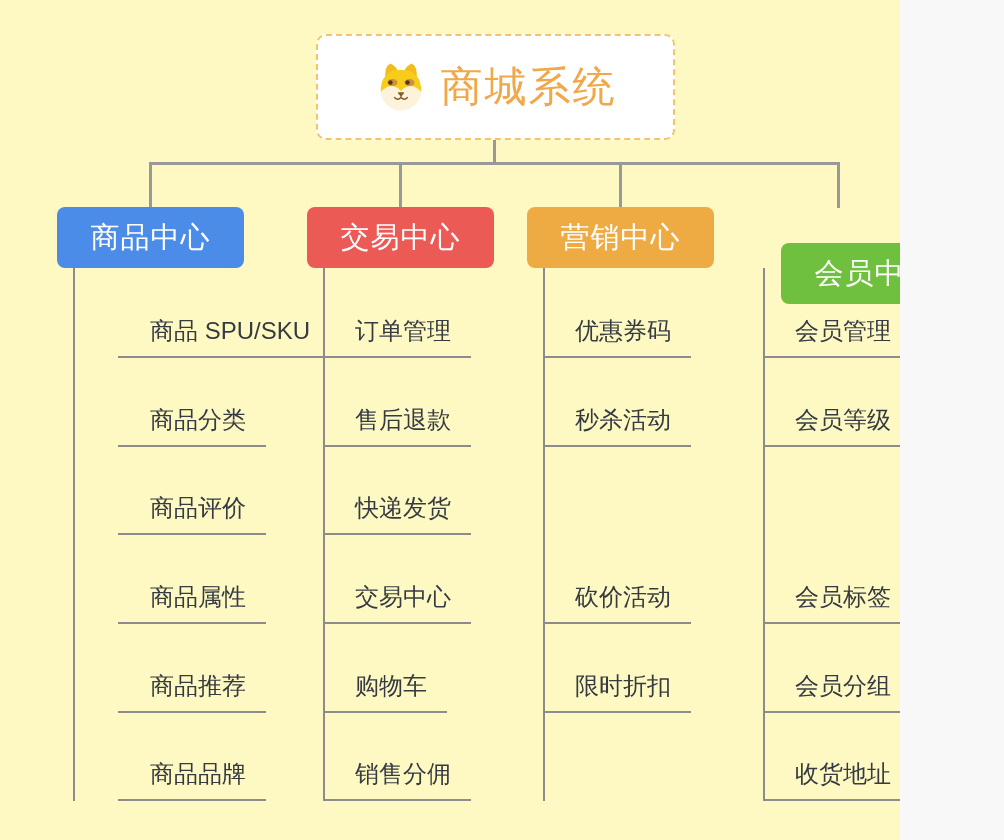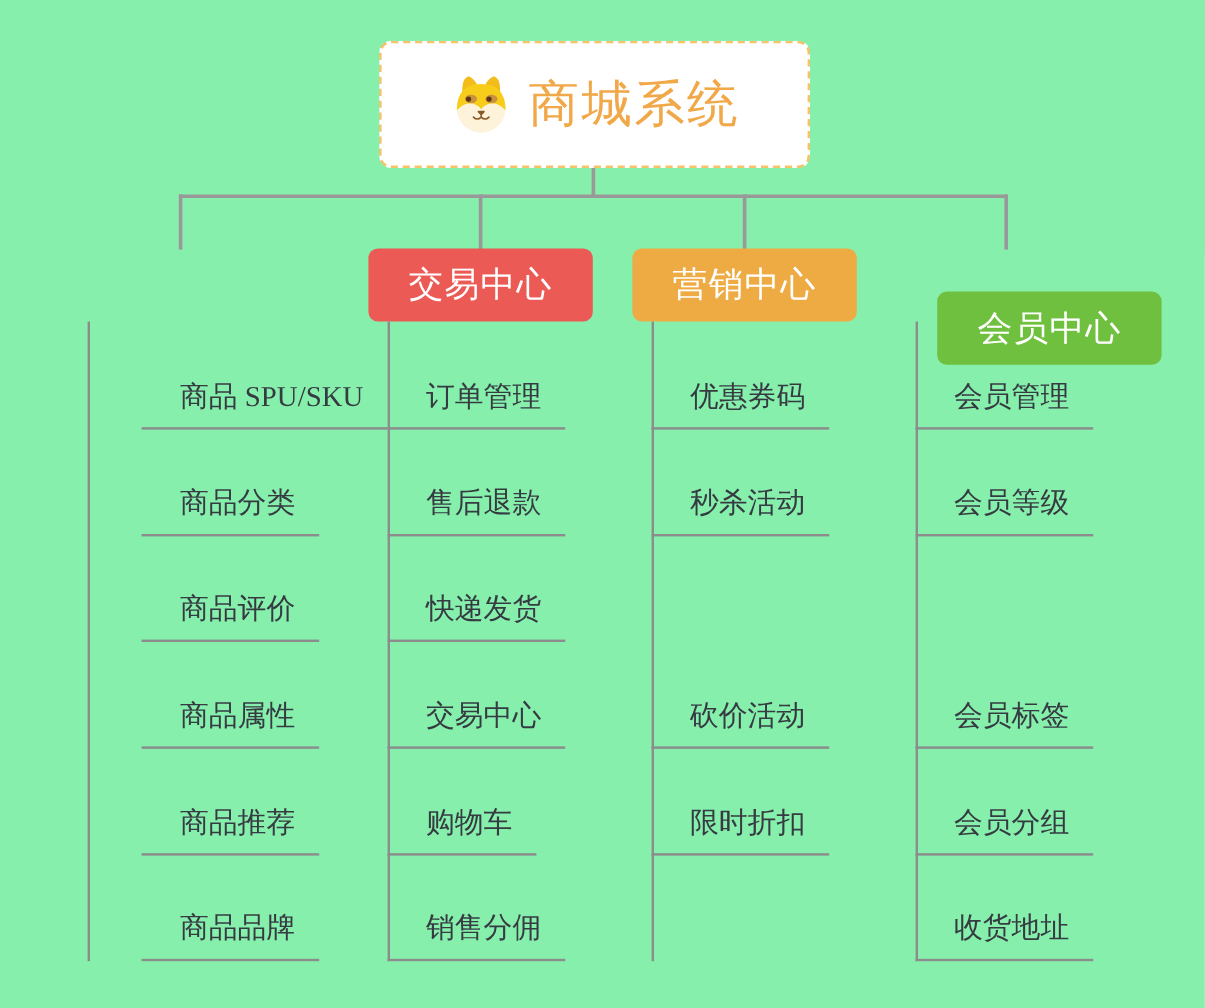--- a/index.html
+++ b/index.html
@@ -2,25 +2,24 @@
 <html><head>
 <meta charset="utf-8">
 <style>
   html,body{margin:0;padding:0;}
   body{
     font-family:"Liberation Sans",sans-serif;
     background:#f8f8f8;
   }
   .canvas{
     position:relative;
-    width:1004px;
+    width:900px;
     height:840px;
-    background:#86efac;
+    background:#fef9c3;
     overflow:hidden;
-    font-family:Liberation Serif, serif;
   }
 
   
   .line{position:absolute;background:#999999;}
   .stem{left:493px;top:140px;width:3px;height:24px;}
   .bus{left:149px;top:162px;width:691px;height:3px;border-radius:2px;}
   .drop{width:3px;top:162px;height:46px;}
   .drop.d0{left:149px;}
   .drop.d1{left:399px;}
   .drop.d2{left:619px;}
@@ -118,20 +117,21 @@
         <ellipse cx="42.5" cy="26.5" rx="6.2" ry="4.3" fill="#c9913e"></ellipse>
         <circle cx="40" cy="26.5" r="2.7" fill="#5b3513"></circle>
         <path d="M29.3 38.5 h5.4 q1.6 0 0.8 1.5 l-2.5 2.7 q-1 1.1 -2 0 l-2.5 -2.7 q-0.8 -1.5 0.8 -1.5 Z" fill="#8a5a28"></path>
         <path d="M32 42.5 v2.4" stroke="#8a5a28" stroke-width="1.5" stroke-linecap="round" fill="none"></path>
         <path d="M24 45 q4 4 8 0 q4 4 8 0" stroke="#8a5a28" stroke-width="1.6" fill="none" stroke-linecap="round"></path>
       </svg>
     </span>
     <span class="root-title" style="color: rgb(240, 168, 72);">商城系统</span>
   </div>
 
+  <div class="branch-node b0" style="background: rgb(74, 140, 232);">商品中心</div>
   <div class="branch-node b1" style="background: rgb(236, 90, 86);">交易中心</div>
   <div class="branch-node b2" style="background: rgb(238, 171, 68);">营销中心</div>
   <div class="branch-node b3" style="background: rgb(112, 192, 64);">会员中心</div>
 
   <div class="trunk t0"></div>
   <div class="trunk t1"></div>
   <div class="trunk t2"></div>
   <div class="trunk t3"></div>
 
   <div class="child c0 r0">商品 SPU/SKU</div>

